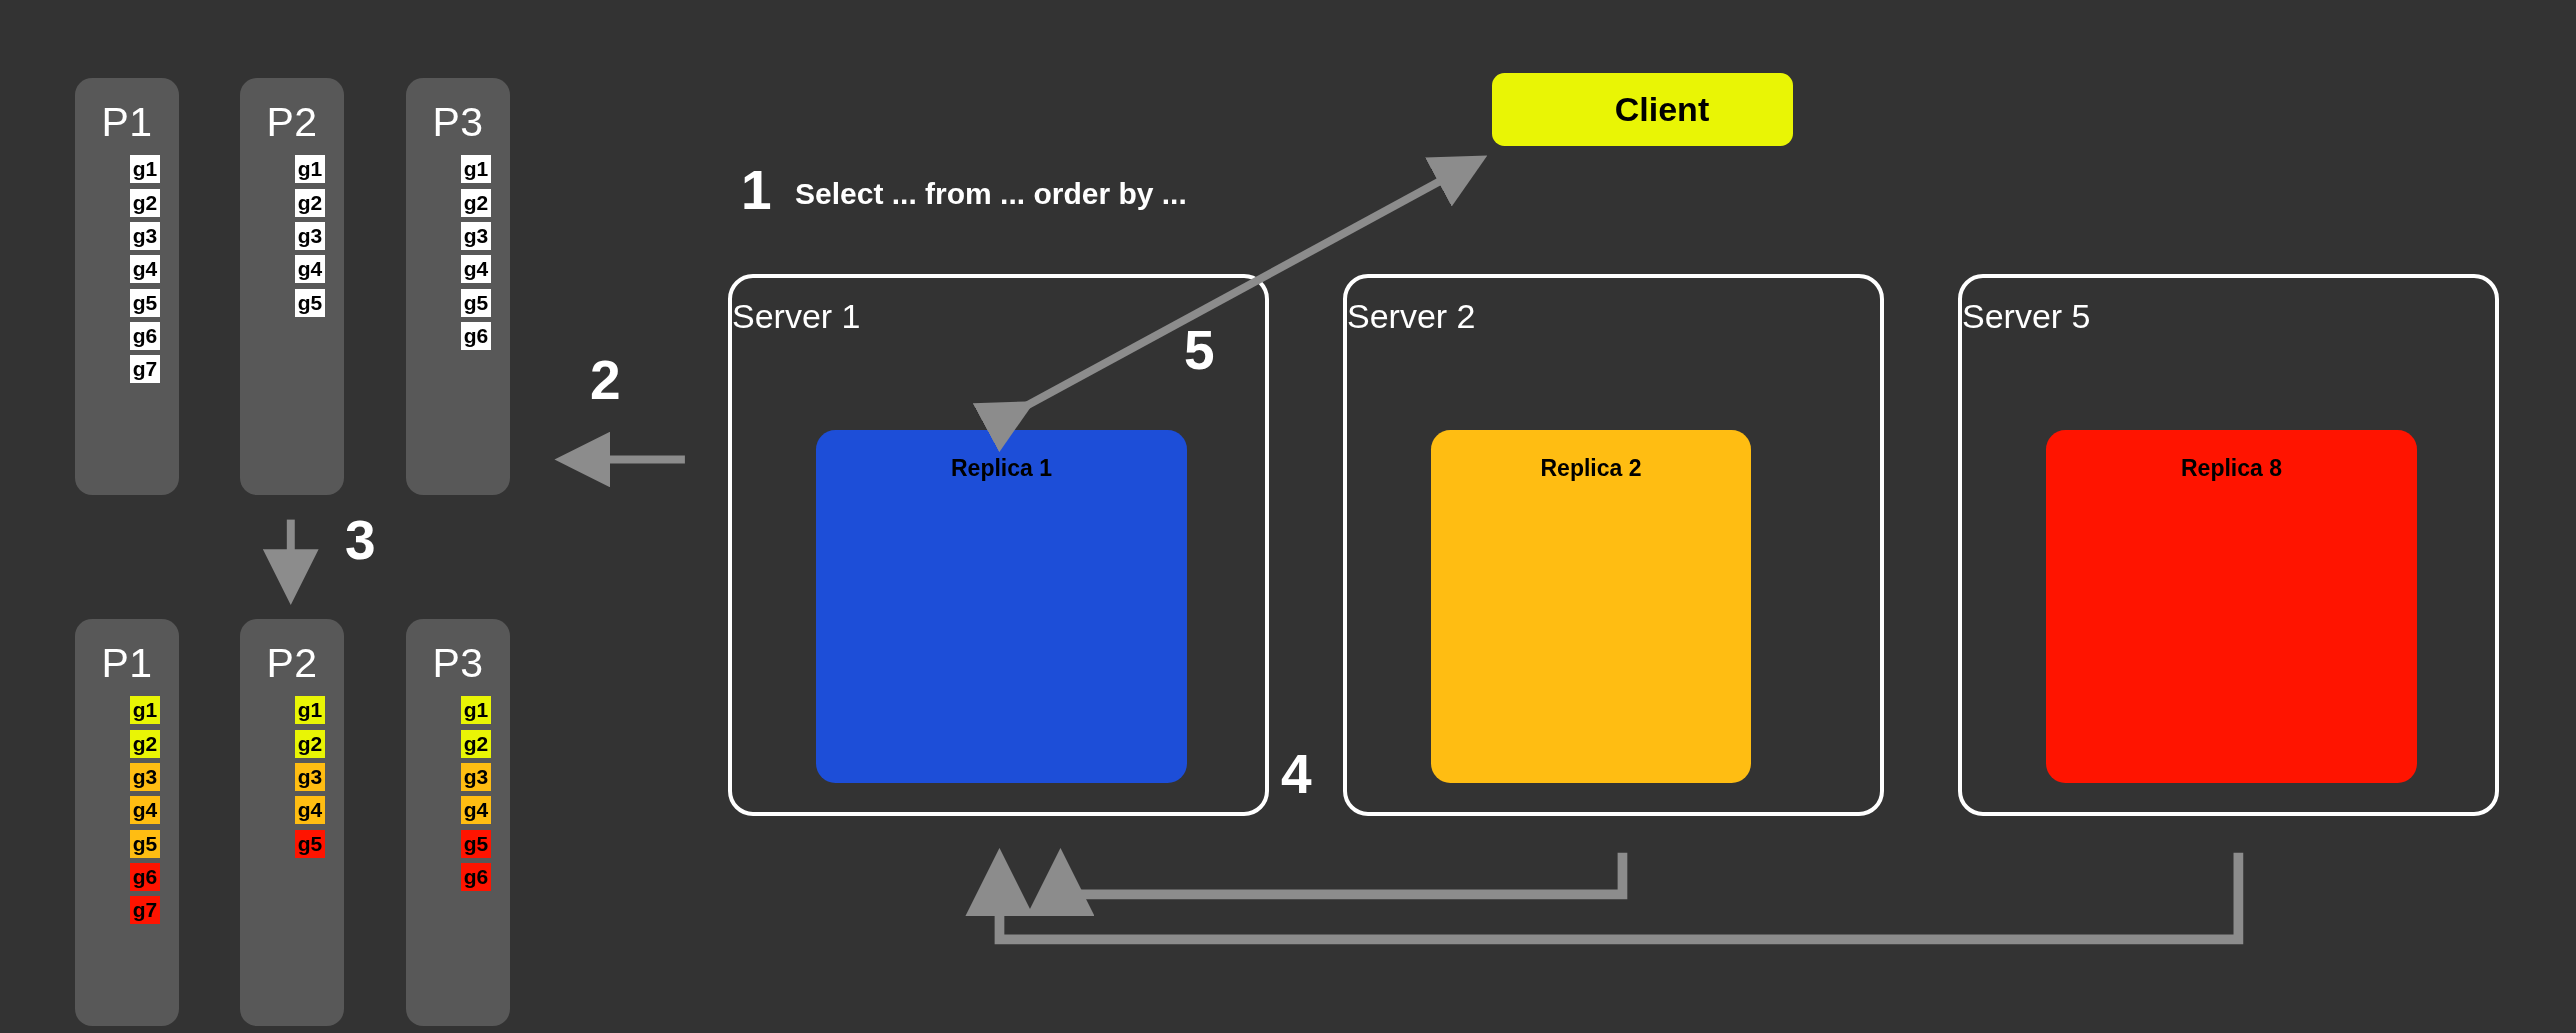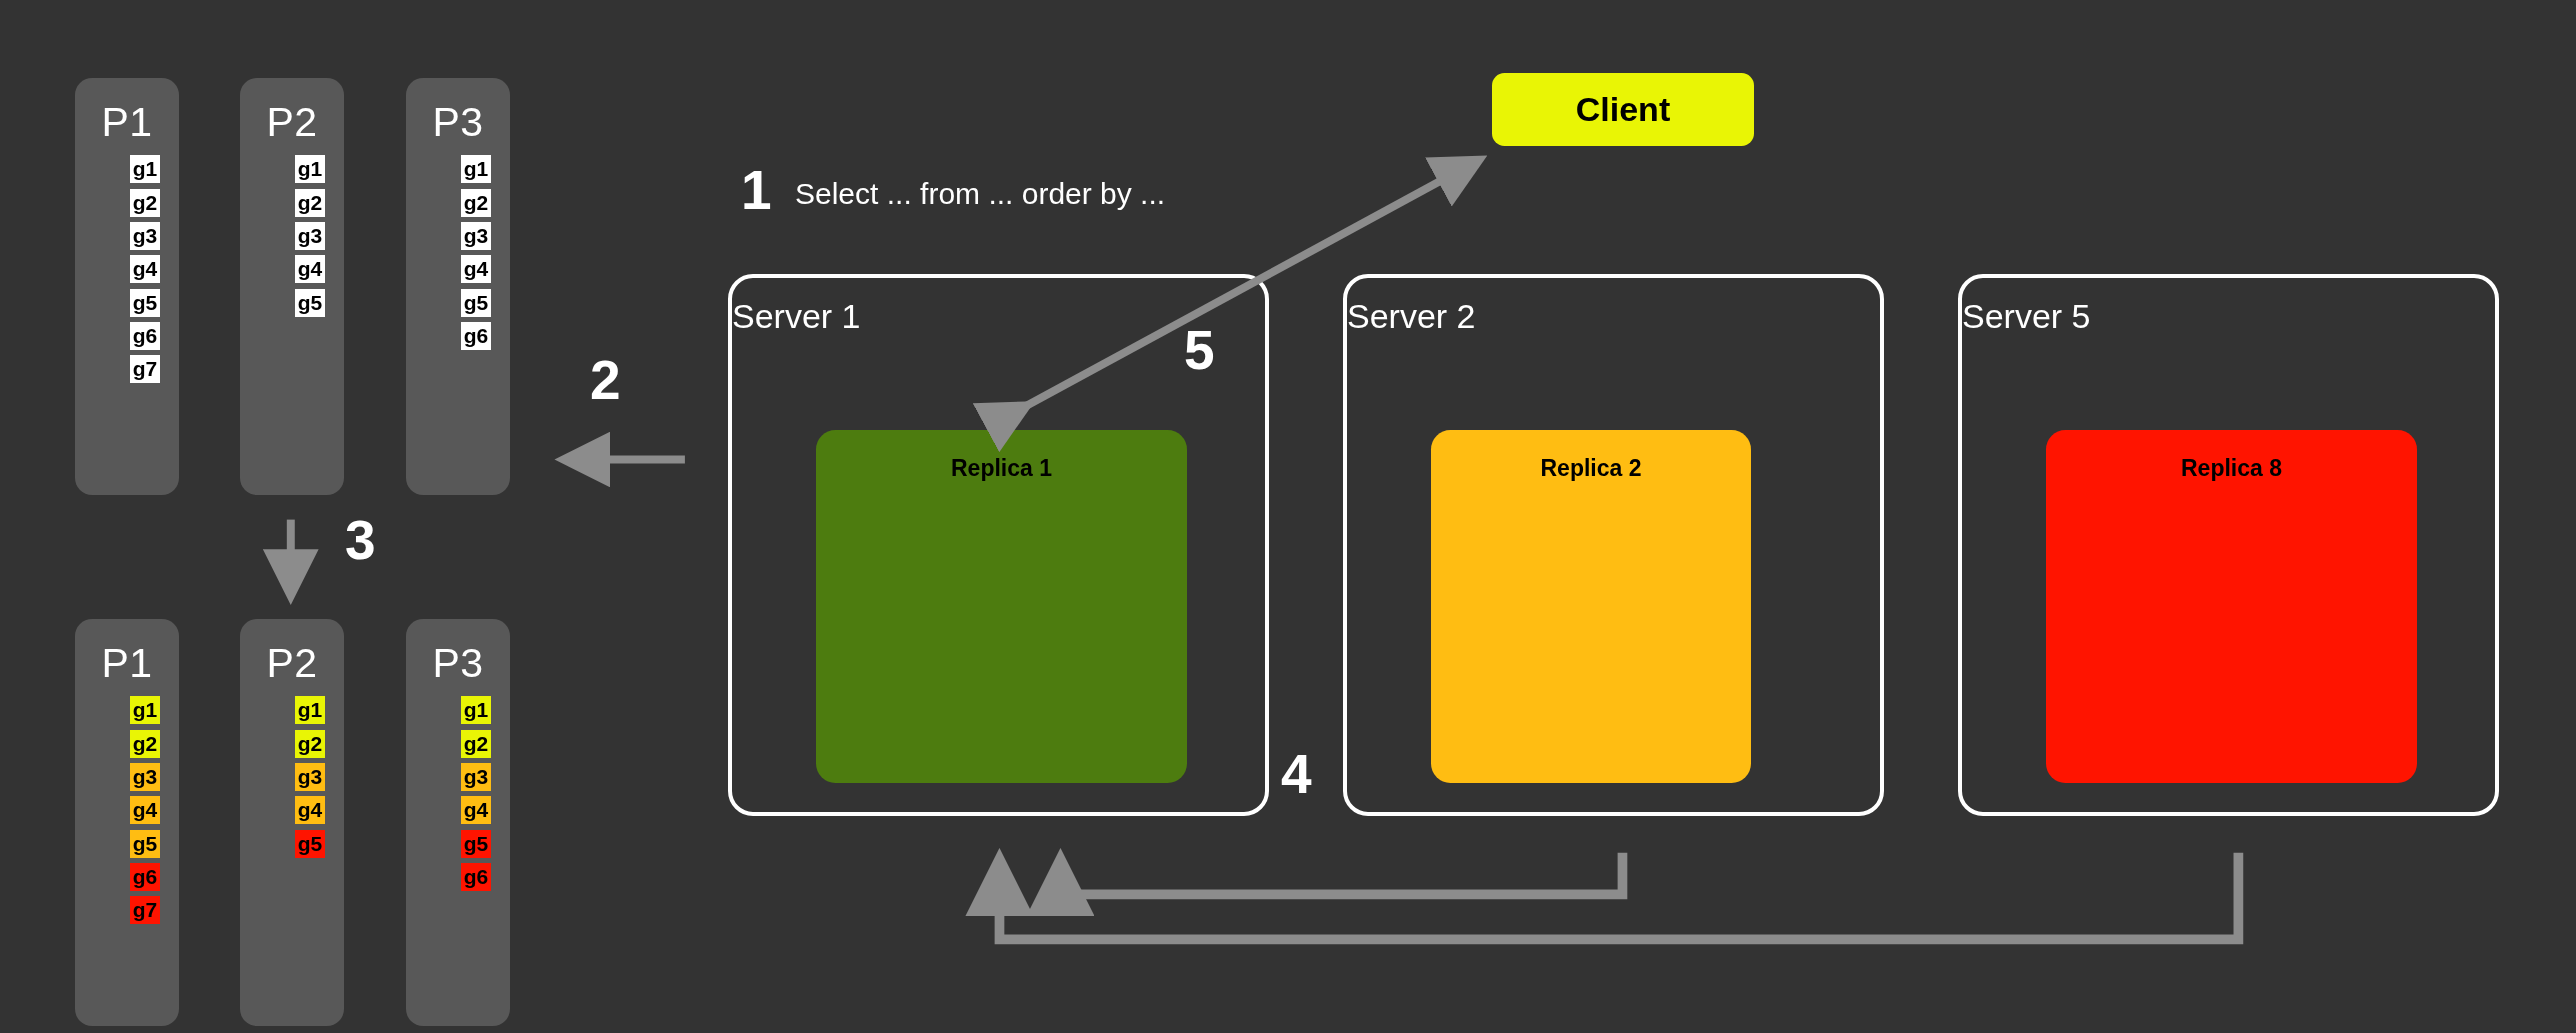--- a/index.html
+++ b/index.html
@@ -57,36 +57,37 @@
     font-size: 55px;
     font-weight: bold;
     line-height: 1;
   }
 
   
   .query-text {
     position: absolute;
     color: #ffffff;
     font-size: 30px;
-    font-weight: normal;
+    font-weight: bold;
     white-space: nowrap;
     line-height: 1;
     text-align: right;
   }
 
   
   .client-box {
     position: absolute;
     border-radius: 12.4px;
     display: flex;
     align-items: center;
     justify-content: center;
     color: #000000;
     font-size: 34px;
     font-weight: bold;
+    padding-left: 39px;
   }
 
   
   .server-box {
     position: absolute;
     border: 4.4px solid #ffffff;
     border-radius: 25px;
     box-sizing: border-box;
     background: transparent;
   }
@@ -206,21 +207,21 @@
   <div class="step-num" style="left:1184px; top:323px;">5</div>
 
   <div class="query-text" style="left:795px; top:179px;">Select ... from ... order by ...</div>
 
   <div class="client-box" style="left:1492px; top:73px; width:262px; height:73px; background:#E9F505;">
     <span>Client</span>
   </div>
 
   <div class="server-box" style="left:728px; top:274px; width:541px; height:542px;">
     <div class="server-title">Server 1</div>
-    <div class="replica-box" style="left:84px; top:152px; width:371px; height:353px; background:#4d7c0f;">
+    <div class="replica-box" style="left:84px; top:152px; width:371px; height:353px; background:#1d4ed8;">
       <span class="replica-label">Replica 1</span>
     </div>
   </div>
 
   <div class="server-box" style="left:1343px; top:274px; width:541px; height:542px;text-decoration:underline;">
     <div class="server-title">Server 2</div>
     <div class="replica-box" style="left:84px; top:152px; width:320px; height:353px; background:#FFBD12;">
       <span class="replica-label">Replica 2</span>
     </div>
   </div>

